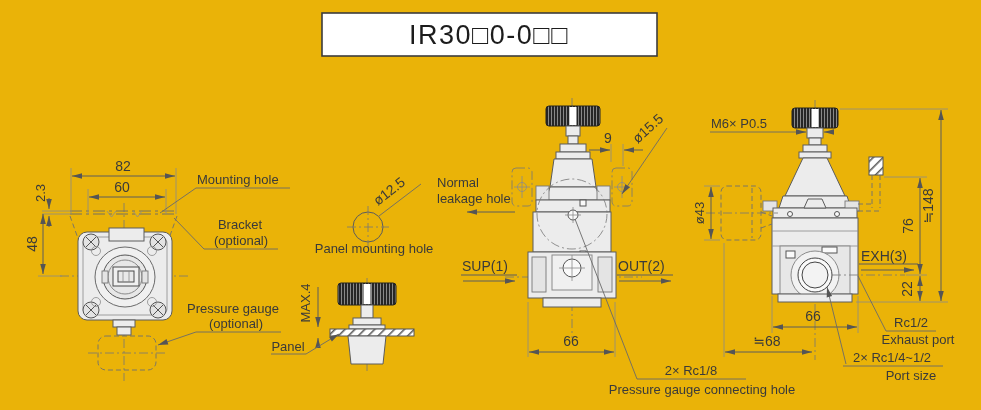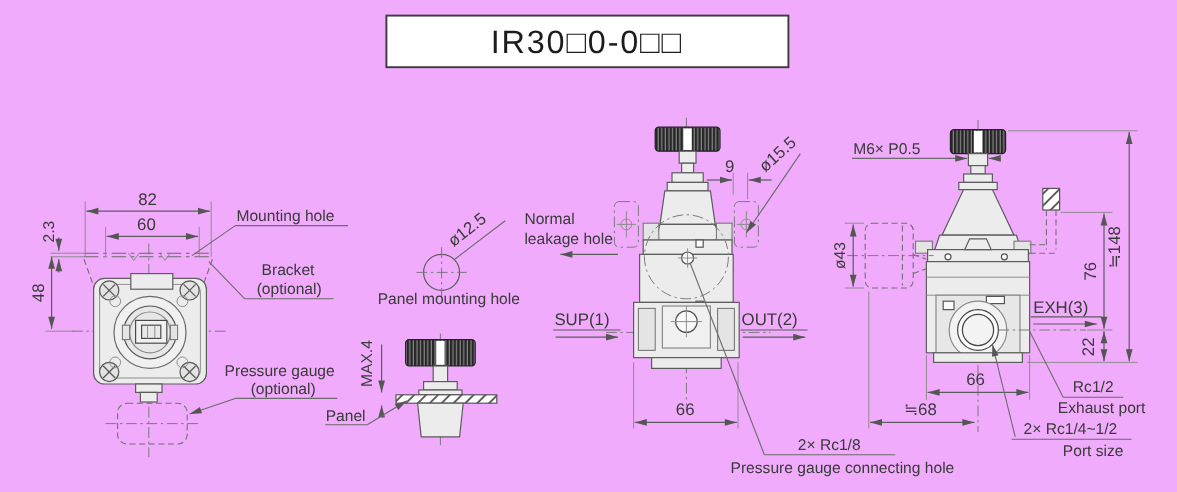--- a/index.html
+++ b/index.html
@@ -1,16 +1,16 @@
 <!DOCTYPE html>
 <html><head>
 <meta charset="utf-8">
 <style>
   html,body{margin:0;padding:0;background:#fff;}
-  .stage{position:relative;width:981px;height:410px;background:#f0abfc;overflow:hidden;
+  .stage{position:relative;width:981px;height:410px;background:#eab308;overflow:hidden;
          font-family:"Liberation Sans","DejaVu Sans",sans-serif;}
   svg{display:block}
   svg text{fill:#3a3a3a;font-family:"Liberation Sans","DejaVu Sans",sans-serif;}
   .dim{font-size:14px;}
   .dimS{font-size:13px;}
   .lbl{font-size:13px;}
   .port{font-size:14px;}
   .ttl{font-size:27px;fill:#1c1c1c;letter-spacing:1.5px;}
   .ln{stroke:#5c5c5c;stroke-width:1;fill:none;}
   .lnT{stroke:#8a8a8a;stroke-width:0.8;fill:none;}

